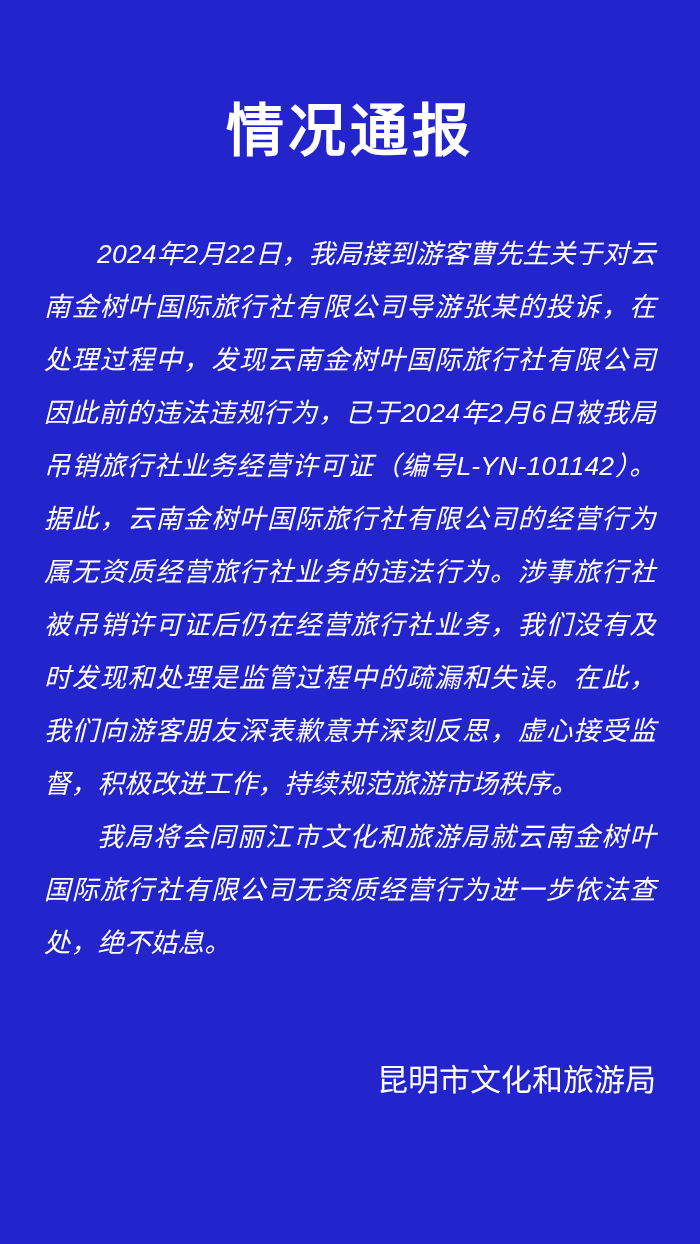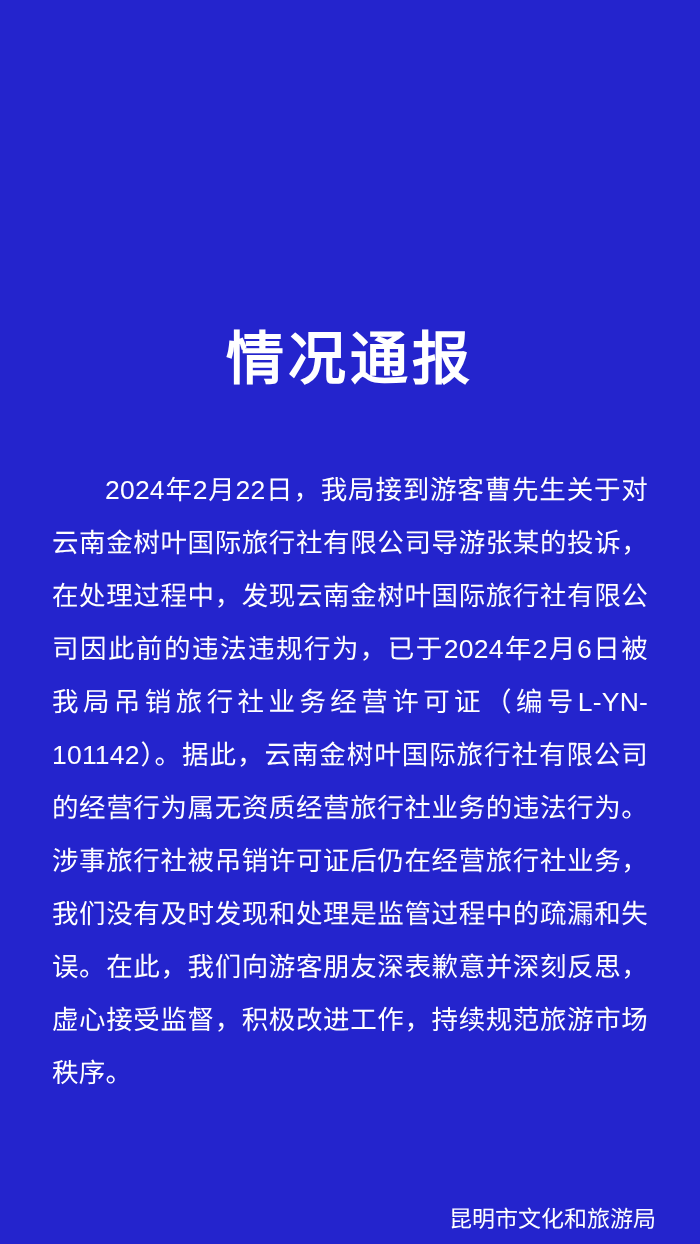--- a/index.html
+++ b/index.html
@@ -17,21 +17,20 @@
   }
   .poster {
     position: relative;
     width: 700px;
     height: 1244px;
     box-sizing: border-box;
     background: #2424cd;
     display: flex;
     flex-direction: column;
     padding: 0 44px;
-    justify-content: flex-end;
   }
   .title {
     text-align: center;
     font-size: 58px;
     font-weight: bold;
     letter-spacing: 4px;
     line-height: 1.2;
     margin-top: 96px;
     margin-bottom: 0;
     color: #ffffff;
@@ -39,46 +38,48 @@
   .body-text {
     margin-top: 62px;
     font-size: 26.5px;
     line-height: 53px;
     text-align: justify;
     text-justify: inter-ideograph;
     color: #ffffff;
     letter-spacing: 0.2px;
   }
   .para {
-    margin: 8px;
+    margin: 0;
     text-indent: 2em;
     text-align: justify;
+    font-style: italic;
   }
   .para + .para {
     margin-top: 0px;
   }
   .signature {
     margin-top: 86px;
     text-align: right;
-    font-size: 23px;
+    font-size: 31px;
     line-height: 50px;
     color: #ffffff;
   }
   .sig-line {
     display: block;
   }
 </style>
 </head>
 <body>
 
 <div class="poster">
 
   <h1 class="title">情况通报</h1>
 
   <div class="body-text">
     <p class="para">2024年2月22日，我局接到游客曹先生关于对云南金树叶国际旅行社有限公司导游张某的投诉，在处理过程中，发现云南金树叶国际旅行社有限公司因此前的违法违规行为，已于2024年2月6日被我局吊销旅行社业务经营许可证（编号L-YN-101142）。据此，云南金树叶国际旅行社有限公司的经营行为属无资质经营旅行社业务的违法行为。涉事旅行社被吊销许可证后仍在经营旅行社业务，我们没有及时发现和处理是监管过程中的疏漏和失误。在此，我们向游客朋友深表歉意并深刻反思，虚心接受监督，积极改进工作，持续规范旅游市场秩序。</p>
+    <p class="para">我局将会同丽江市文化和旅游局就云南金树叶国际旅行社有限公司无资质经营行为进一步依法查处，绝不姑息。</p>
   </div>
 
   <div class="signature">
     <span class="sig-line">昆明市文化和旅游局</span>
   </div>
 
 </div>
 
 </body></html>

